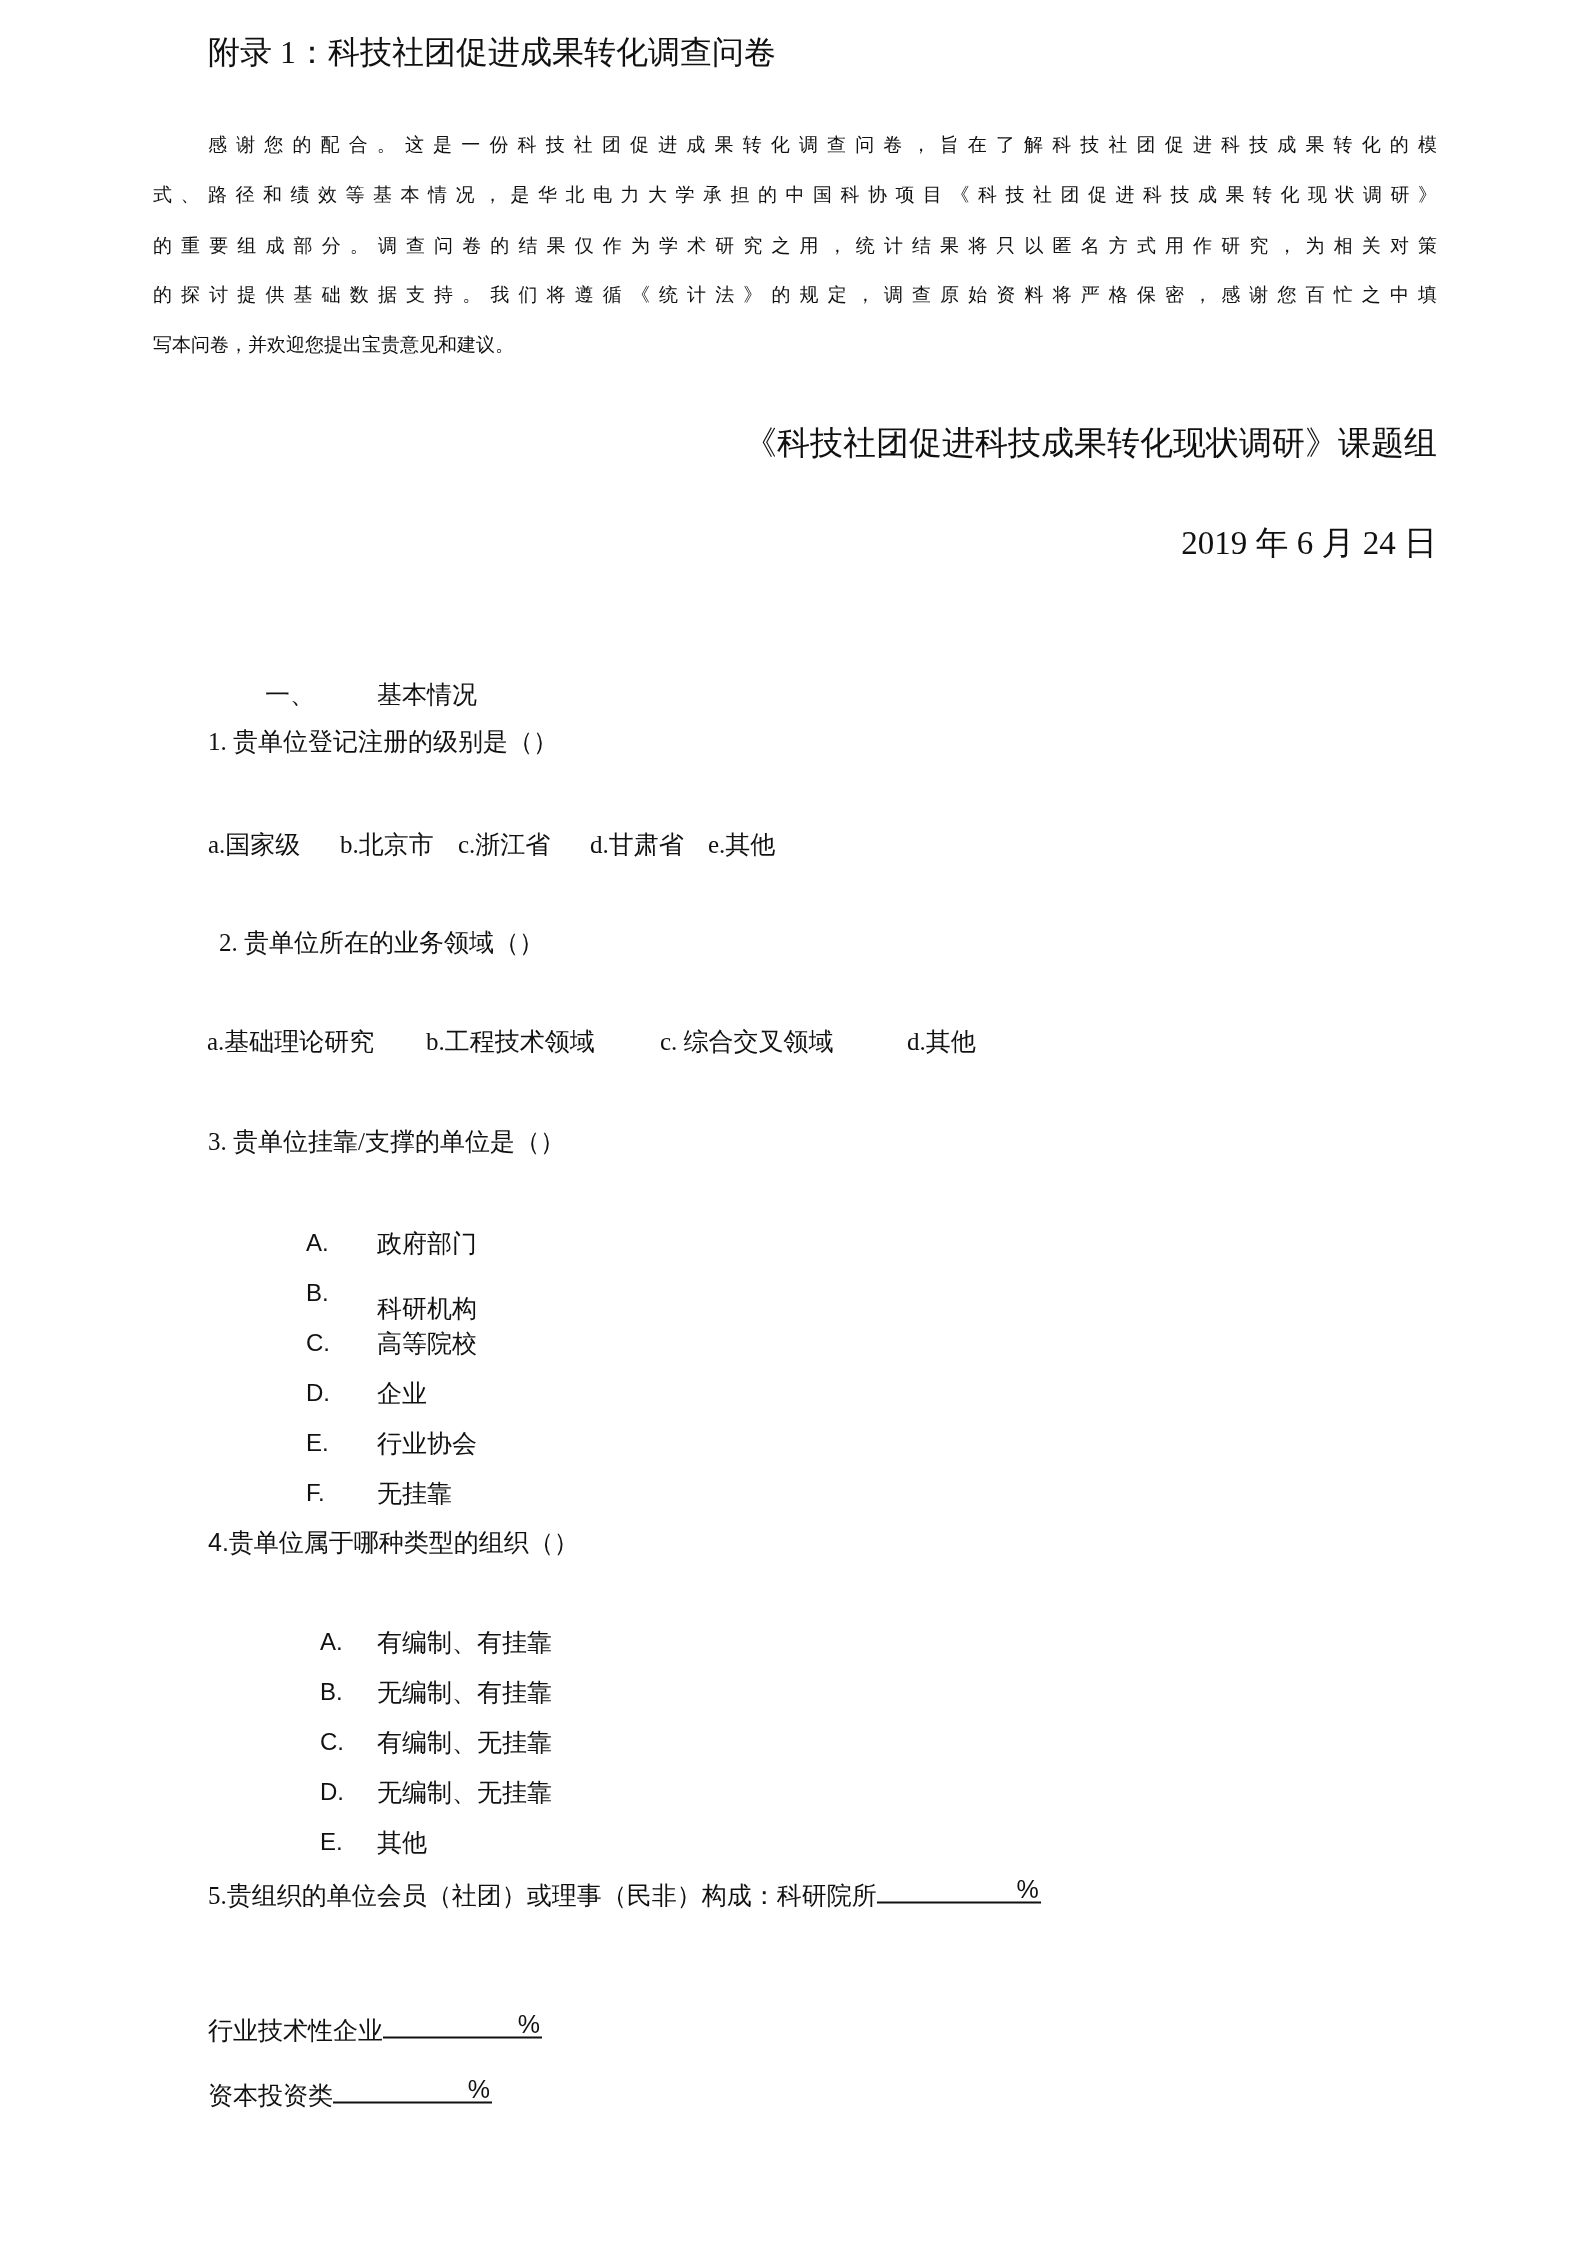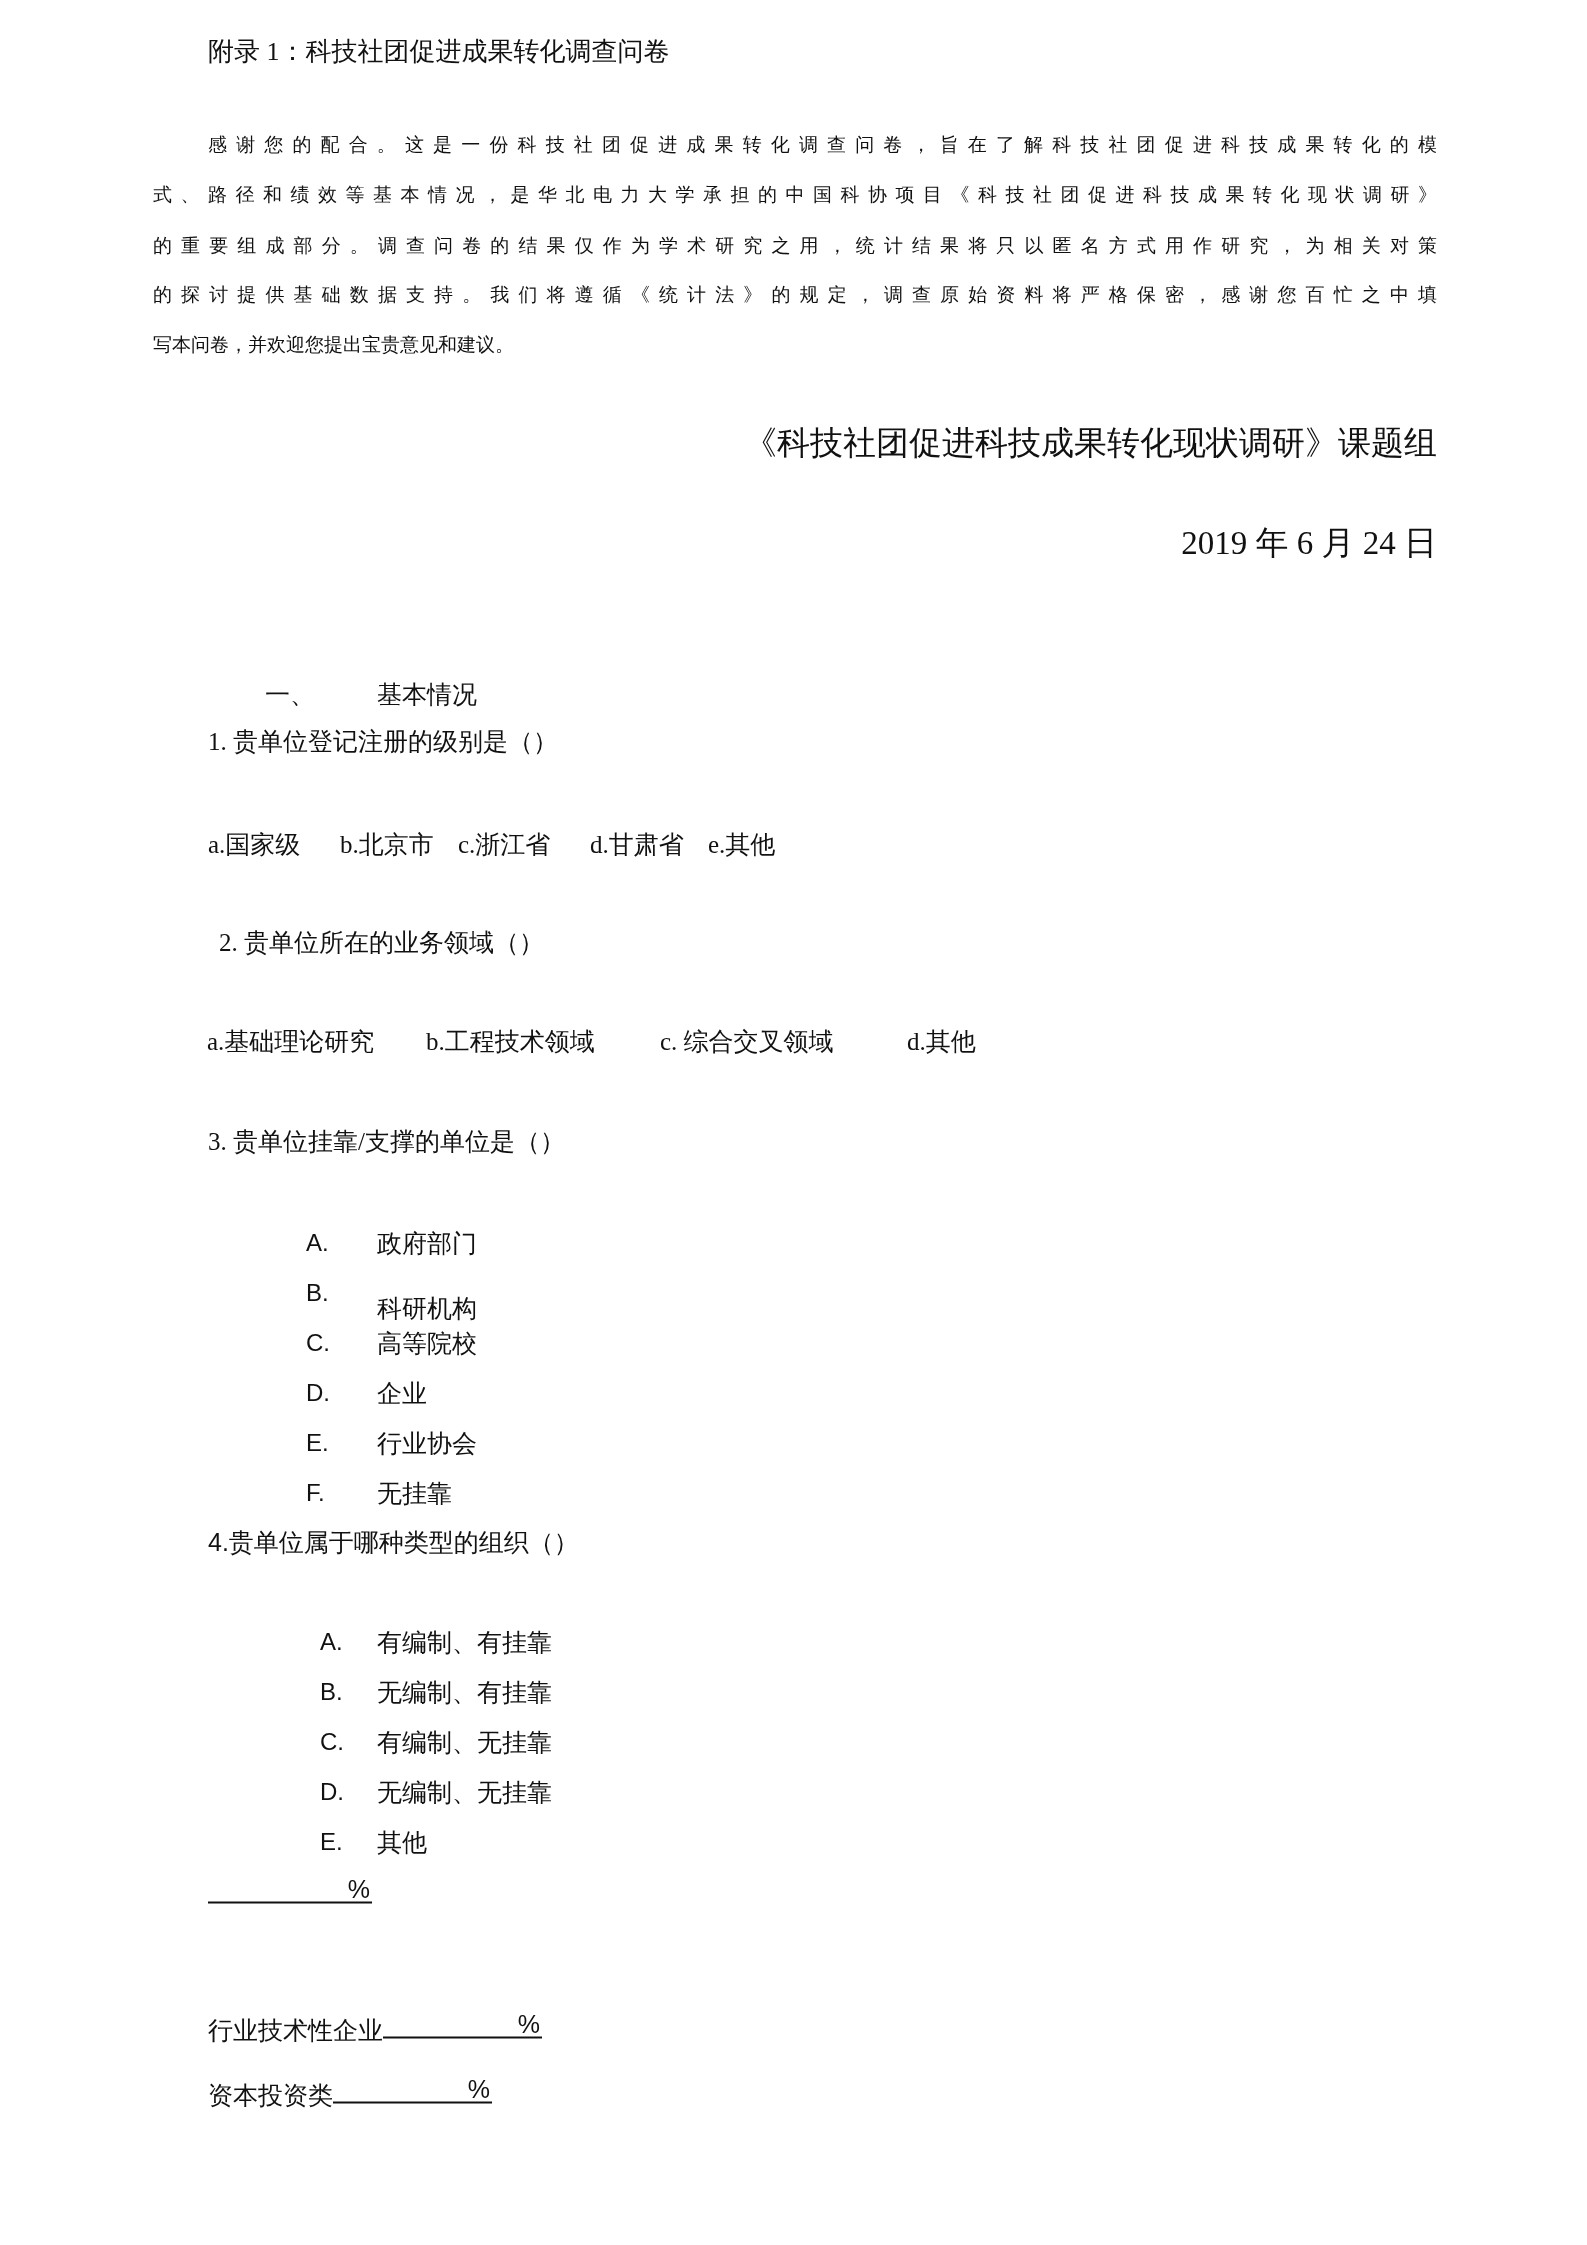--- a/index.html
+++ b/index.html
@@ -1,20 +1,20 @@
 <!DOCTYPE html>
 <html><head>
   <meta charset="utf-8">
   <style>
     html, body { margin: 0; padding: 0; background: #ffffff; }
     body { width: 1587px; height: 2245px; position: relative; overflow: hidden; color: #111111; }
     .serif { font-family: "Liberation Serif", "DejaVu Serif", serif; }
     .sans { font-family: "Liberation Sans", "DejaVu Sans", sans-serif; }
     .line { position: absolute; font-size: 25px; line-height: 30px; white-space: nowrap; transform: translateY(-50%); }
-    .title { font-size: 26px; }
+    .title { font-size: 32px; }
     .para-line { position: absolute; left: 153px; width: 1284px; font-size: 19px; line-height: 30px; white-space: nowrap; transform: translateY(-50%); text-align: justify; text-align-last: justify; }
     .para-line.first { left: 208px; width: 1229px; }
     .para-line.last { text-align-last: left; }
     .right { position: absolute; right: 150px; font-size: 33px; line-height: 30px; white-space: nowrap; transform: translateY(-50%); }
     .blank { display: inline-block; border-bottom: 2px solid #111; height: 26px; vertical-align: baseline; position: relative; }
     .blank .pct { position: absolute; right: 2px; bottom: 0; font-size: 25px; line-height: 26px; }
     .opt-letter { position: absolute; font-size: 24px; line-height: 30px; transform: translateY(-50%); }
     .opt-text { position: absolute; font-size: 25px; line-height: 30px; transform: translateY(-50%); white-space: nowrap; text-align: center; }
   </style>
 </head>
@@ -104,21 +104,21 @@
     <span class="opt-text sans" style="left:377px; top:1792px;">无编制、无挂靠</span>
   </div>
   <div>
     <span class="opt-letter sans" style="left:320px; top:1842px;">E.</span>
     <span class="opt-text sans" style="left:377px; top:1842px;">其他</span>
   </div>
 </div>
 
 <div>
   <div class="line serif" style="left:208px; top:1893px;">
-    <span class="blank" style="width:164px;"><span class="pct sans">%</span></span>
+    <span>5.贵组织的单位会员（社团）或理事（民非）构成：科研院所</span><span class="blank" style="width:164px;"><span class="pct sans">%</span></span>
   </div>
 
   <div class="line serif" style="left:208px; top:1993px;margin-top:35px;">
     <span>行业技术性企业</span><span class="blank" style="width:159px;"><span class="pct sans">%</span></span>
   </div>
 
   <div class="line serif" style="left:208px; top:2093px;">
     <span>资本投资类</span><span class="blank" style="width:159px;"><span class="pct sans">%</span></span>
   </div>
 </div>

